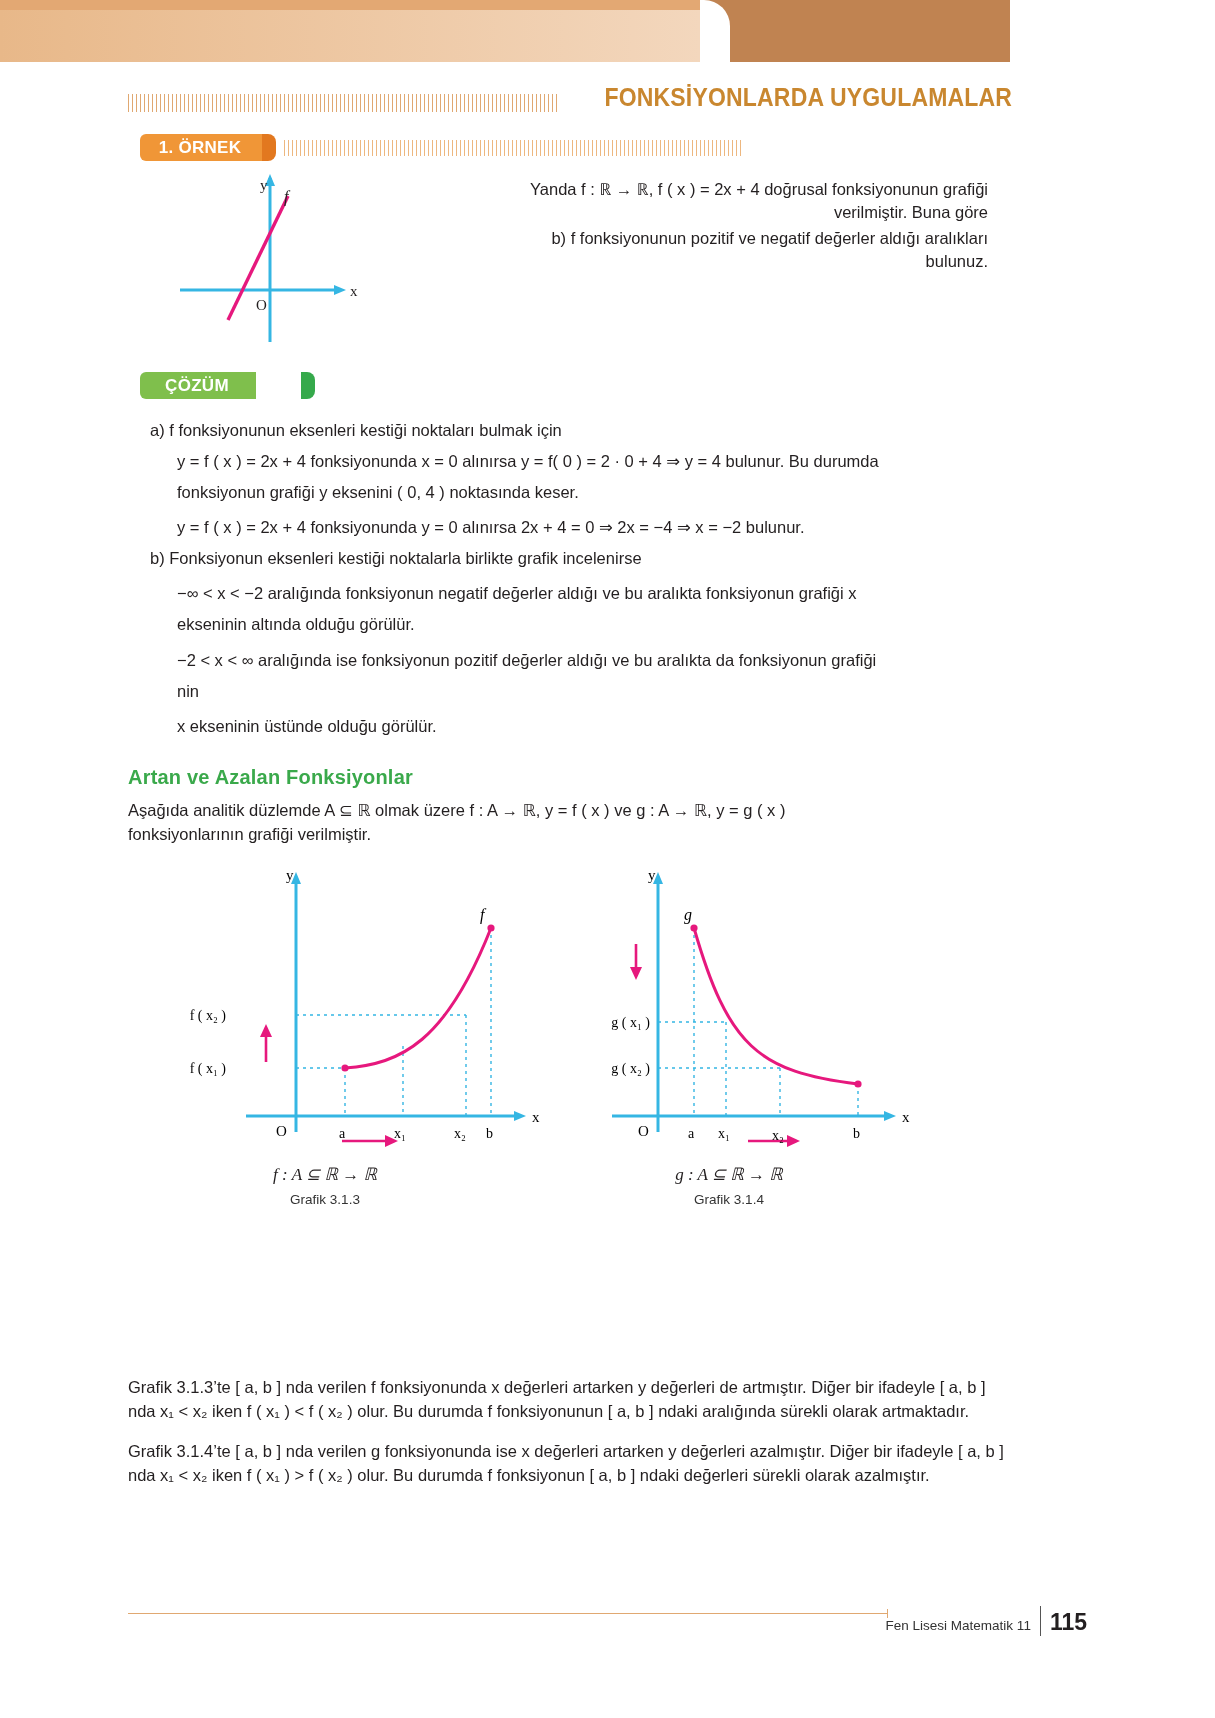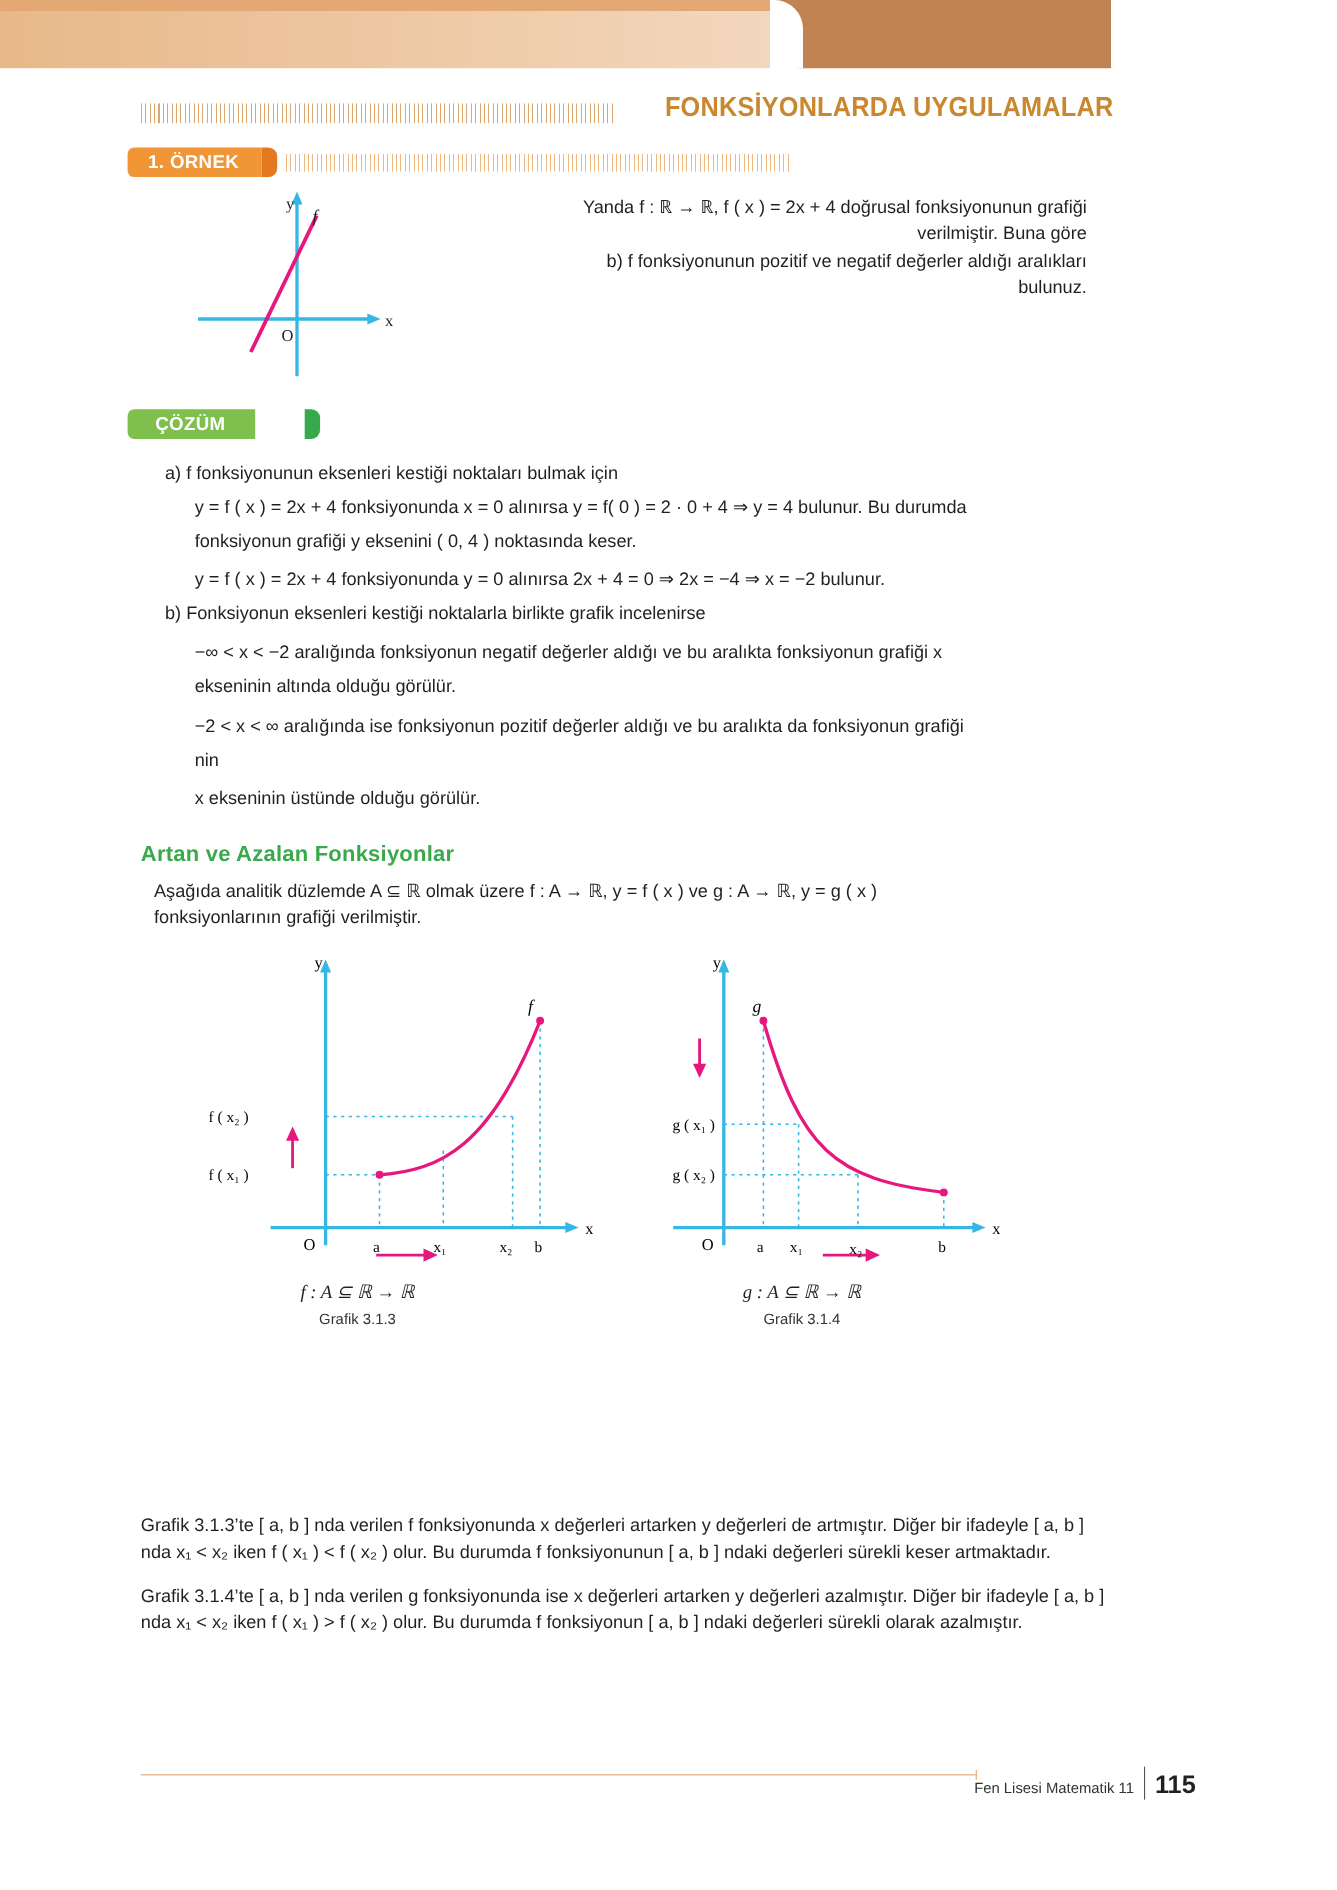--- a/index.html
+++ b/index.html
@@ -81,21 +81,21 @@
     letter-spacing: .2px;
     color: #c9872f;
     white-space: nowrap;
     transform: scaleX(0.92);
     transform-origin: right center;
   }
 
   
   .badge-row {
     position: absolute;
-    left: 116px;
+    left: 140px;
     width: 884px;
     display: flex;
     align-items: center;
   }
   .badge-row.ornek { top: 134px; }
   .badge-row.cozum { top: 372px; gap: 45px; }
 
   .badge {
     position: relative;
     display: inline-flex;
@@ -181,21 +181,20 @@
     color: #3aa94b;
     letter-spacing: .2px;
   }
   .sec-body {
     position: absolute;
     left: 128px;
     top: 798px;
     width: 884px;
     font-size: 16.5px;
     line-height: 1.46;
-    margin-left: 12px;
   }
 
   
   .graphs {
     position: absolute;
     left: 128px;
     top: 866px;
     width: 884px;
     height: 370px;
   }
@@ -414,21 +413,21 @@
     <div class="graph-cap" style="left:436px; top:298px;">
       <span class="mi">g : A ⊆ ℝ → ℝ</span>
       <span class="small">Grafik 3.1.4</span>
     </div>
   </div>
 
   <div class="bottom">
     <p>
       <span>Grafik 3.1.3’te [ a, b ] nda verilen  f  fonksiyonunda x değerleri artarken y değerleri de artmıştır. Diğer</span>
       <span>bir ifadeyle [ a, b ] nda  x₁ &lt; x₂  iken  f ( x₁ ) &lt; f ( x₂ )  olur. Bu durumda f fonksiyonunun [ a, b ] ndaki</span>
-      <span>değerleri sürekli keser artmaktadır.</span>
+      <span>aralığında sürekli olarak artmaktadır.</span>
     </p>
     <p>
       <span>Grafik 3.1.4’te [ a, b ] nda verilen  g  fonksiyonunda ise x değerleri artarken y değerleri azalmıştır. Diğer bir</span>
       <span>ifadeyle [ a, b ] nda  x₁ &lt; x₂  iken  f ( x₁ ) &gt; f ( x₂ )  olur. Bu durumda f fonksiyonun [ a, b ] ndaki değerleri</span>
       <span>sürekli olarak azalmıştır.</span>
     </p>
   </div>
 
   <div class="footer-rule"></div>
   <div class="footer-text">

